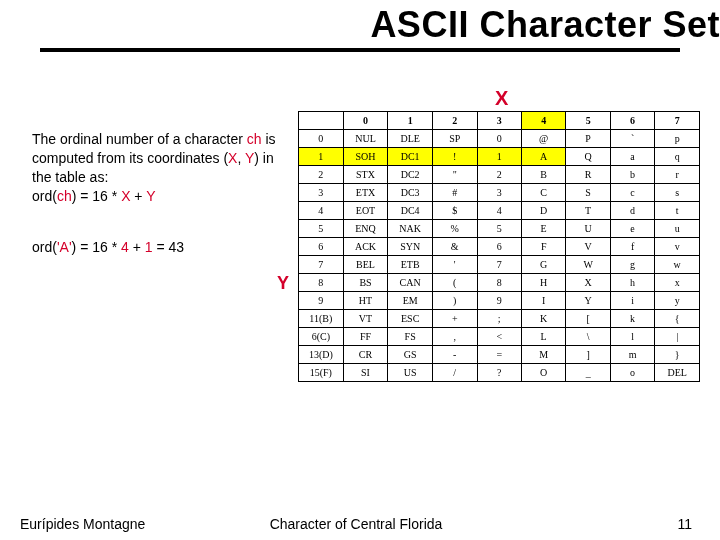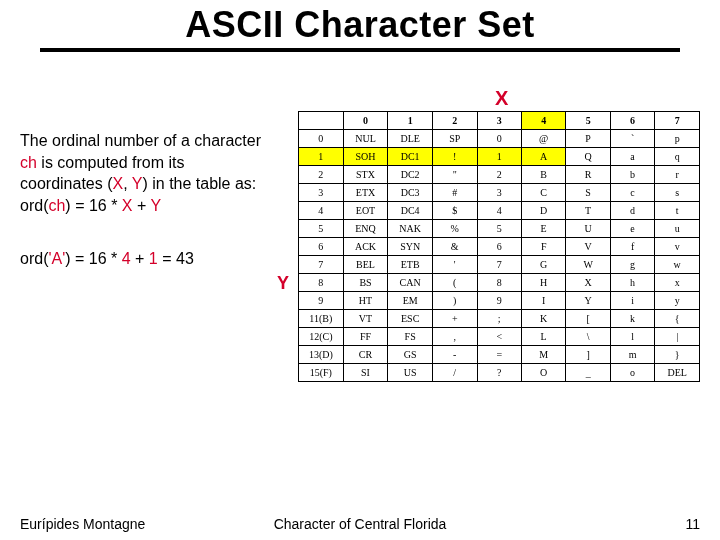--- a/index.html
+++ b/index.html
@@ -12,44 +12,44 @@
     color: #000;
     overflow: hidden;
   }
   .slide {
     position: relative;
     width: 720px;
     height: 540px;
     box-sizing: border-box;
   }
   .title {
-    text-align: center;
+    text-align: right;
     font-weight: bold;
     font-size: 36px;
     padding-top: 4px;
     letter-spacing: 0.5px;
   }
   .rule {
     height: 4px;
     background: #000;
     margin: 2px 40px 0 40px;
   }
   .content {
     position: absolute;
     top: 95px;
     left: 20px;
     right: 20px;
     bottom: 50px;
   }
   .left {
     position: absolute;
-    left: 0;
+    left: 12px;
     top: 35px;
     width: 250px;
-    font-size: 16px;
+    font-size: 14px;
     line-height: 1.35;
   }
   .red { color: #d4002a; }
   .yellow-bg { background: #ffff00; }
   .x-label {
     position: absolute;
     left: 475px;
     top: -8px;
     font-weight: bold;
     font-size: 20px;
@@ -76,21 +76,21 @@
     width: 44px;
     font-family: "Times New Roman", Times, serif;
     line-height: 1;
   }
   table.ascii .corner { background: #fff; }
   table.ascii .rowhead { font-weight: normal; }
   .footer {
     position: absolute;
     bottom: 8px;
     left: 20px;
-    right: 20px;
+    right: 28px;
     font-size: 14px;
     display: flex;
     justify-content: space-between;
     align-items: center;
   }
   .footer .center {
     position: absolute;
     left: 0;
     right: 0;
     text-align: center;
@@ -256,21 +256,21 @@
             <td>VT</td>
             <td>ESC</td>
             <td>+</td>
             <td>;</td>
             <td>K</td>
             <td>[</td>
             <td>k</td>
             <td>{</td>
           </tr>
           <tr>
-            <td class="rowhead">12(C)</td>
+            <td class="rowhead">6(C)</td>
             <td>FF</td>
             <td>FS</td>
             <td>,</td>
             <td>&lt;</td>
             <td>L</td>
             <td>\</td>
             <td>l</td>
             <td>|</td>
           </tr>
           <tr>

